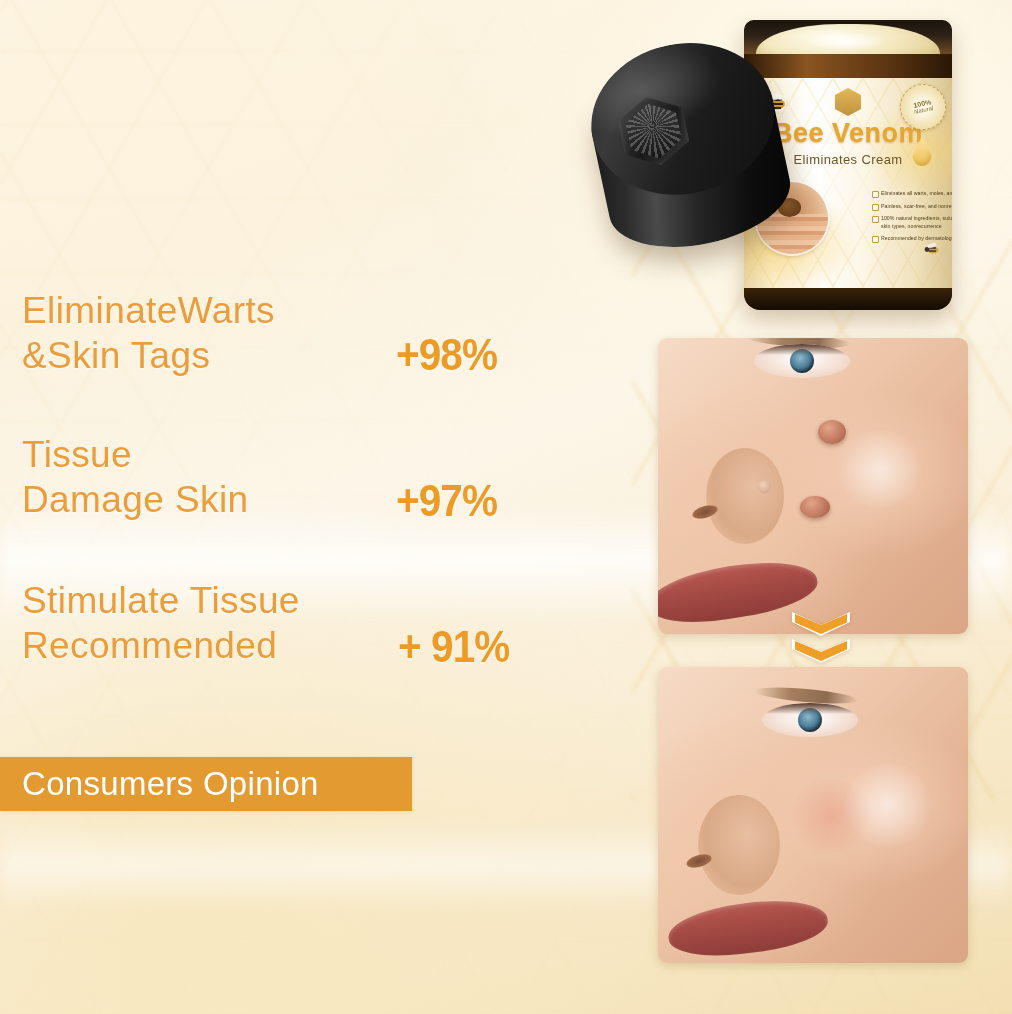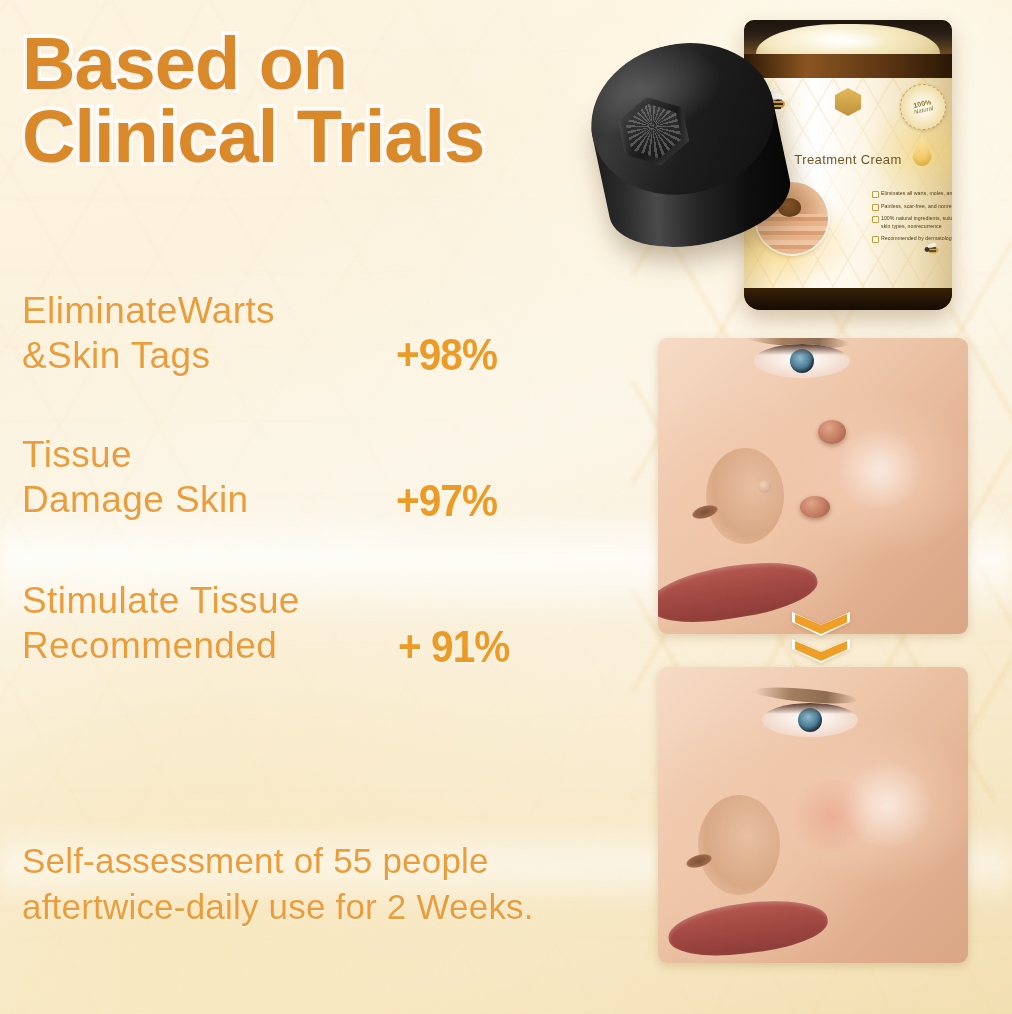--- a/index.html
+++ b/index.html
@@ -355,55 +355,54 @@
 
 <div id="poster">
 
   <div class="bg-base"></div>
   <div class="bg-hex"></div>
   <div class="bg-hex2"></div>
   <div class="bg-glow-tr"></div>
   <div class="bg-sheen"></div>
   <div class="bg-sheen2"></div>
 
-  <div class="headline">
-    <span>Based on</span>
-    <span class="l2">Clinical Trials</span>
-  </div>
 
   <div class="benefit" id="b1">
     <div class="txt" style="white-space: pre-line;">EliminateWarts
 &amp;Skin Tags</div>
     <div class="pct">+98%</div>
   </div>
   <div class="benefit" id="b2">
     <div class="txt" style="white-space: pre-line;">Tissue
 Damage Skin</div>
     <div class="pct">+97%</div>
   </div>
   <div class="benefit" id="b3">
     <div class="txt" style="white-space: pre-line;">Stimulate Tissue
 Recommended</div>
     <div class="pct">+ 91%</div>
   </div>
 
-  <div class="opinion-body">Self-assessment of 55 people aftertwice-daily use for 2 Weeks.</div>
+  <div class="opinion-banner">
+    <span>Consumers Opinion</span>
+  </div>
 
   <div class="jar">
 
     <div class="jar-body">
       <div class="jar-rim"></div>
       <div class="jar-cream"></div>
       <div class="jar-neck"></div>
 
       <div class="jar-label">
         <div class="hexdots"></div>
         <div class="jar-crest"></div>
 
-        <div class="jar-sub">Treatment Cream</div>
+        <div class="jar-title">Bee Venom</div>
+        <div class="jar-sub">Eliminates Cream</div>
 
         <svg class="jar-bee" viewBox="0 0 30 20">
           <ellipse cx="17" cy="12" rx="8" ry="5.2" fill="#d8a12c"></ellipse>
           <path d="M12 8 h10 M12 12 h11 M14 16 h7" stroke="#2d2116" stroke-width="2" fill="none"></path>
           <circle cx="8" cy="11" r="3.4" fill="#2d2116"></circle>
           <ellipse cx="15" cy="5" rx="6.5" ry="3.2" fill="#ffffff" opacity=".75" transform="rotate(-20 15 5)"></ellipse>
           <ellipse cx="21" cy="5.5" rx="5.5" ry="2.8" fill="#ffffff" opacity=".6" transform="rotate(18 21 5.5)"></ellipse>
         </svg>
 
         <svg class="jar-bee2" viewBox="0 0 20 14">

